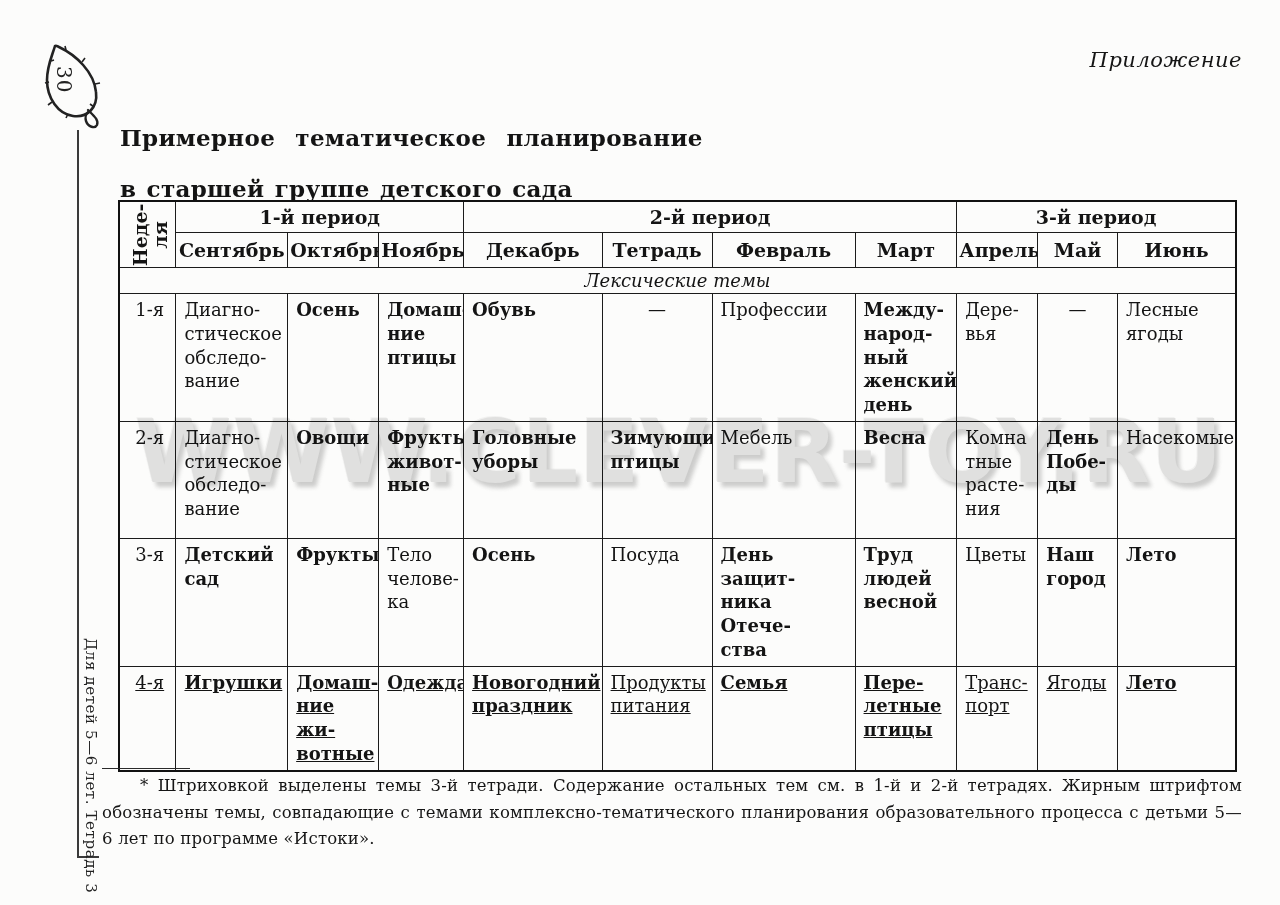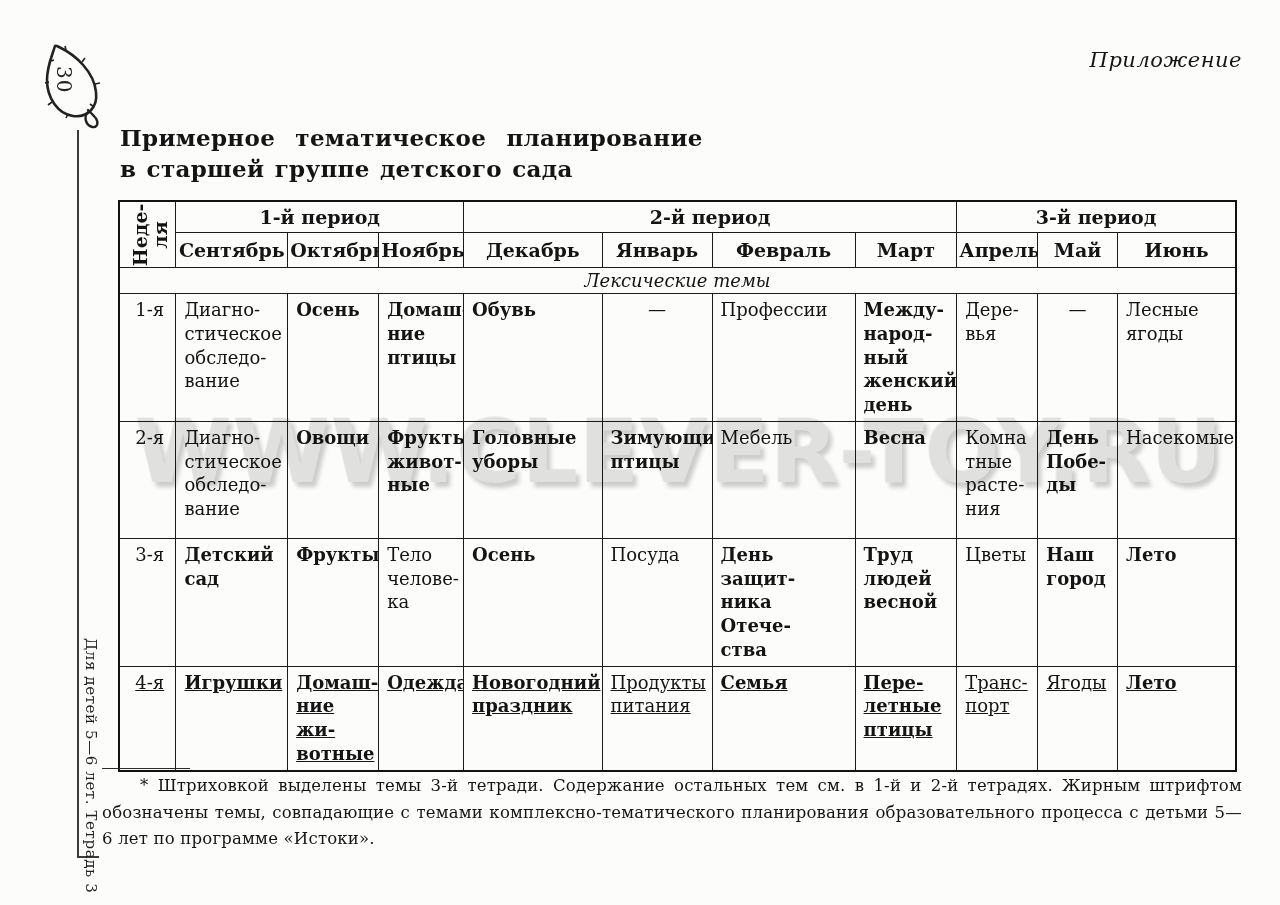--- a/index.html
+++ b/index.html
@@ -24,21 +24,21 @@
     font-size:15px;letter-spacing:.6px;color:#222;white-space:nowrap;
   }
   
   .corner-label{
     position:absolute;top:48px;right:38px;
     font-style:italic;font-size:21px;letter-spacing:.5px;color:#161616;text-align:right;
   }
   .doc-title{position:absolute;left:120px;top:122px;width:1115px;text-align:left;
     font-weight:bold;font-size:23px;line-height:1.35;color:#141414;letter-spacing:.3px;}
   .doc-title .l1{word-spacing:12px;}
-  .doc-title .l2{word-spacing:2px;}
+  .doc-title .l2{word-spacing:2px;margin-top:20px;}
   
   .plan-table{
     position:absolute;left:118px;top:200px;width:1119px;
     border-collapse:collapse;table-layout:fixed;
     font-size:18px;color:#141414;
   }
   .plan-table th,.plan-table td{
     border:1.5px solid #1b1b1b;
     padding:4px 8px;vertical-align:top;
     overflow:hidden;
@@ -124,21 +124,21 @@
       </th>
       <th colspan="3">1-й период</th>
       <th colspan="4">2-й период</th>
       <th colspan="3">3-й период</th>
     </tr>
     <tr class="month-row">
       <th>Сентябрь</th>
       <th>Октябрь</th>
       <th>Ноябрь</th>
       <th>Декабрь</th>
-      <th>Январь</th>
+      <th>Тетрадь</th>
       <th>Февраль</th>
       <th>Март</th>
       <th>Апрель</th>
       <th>Май</th>
       <th>Июнь</th>
     </tr>
     <tr class="section-row">
       <td colspan="11">Лексические темы</td>
     </tr>
   </thead>

